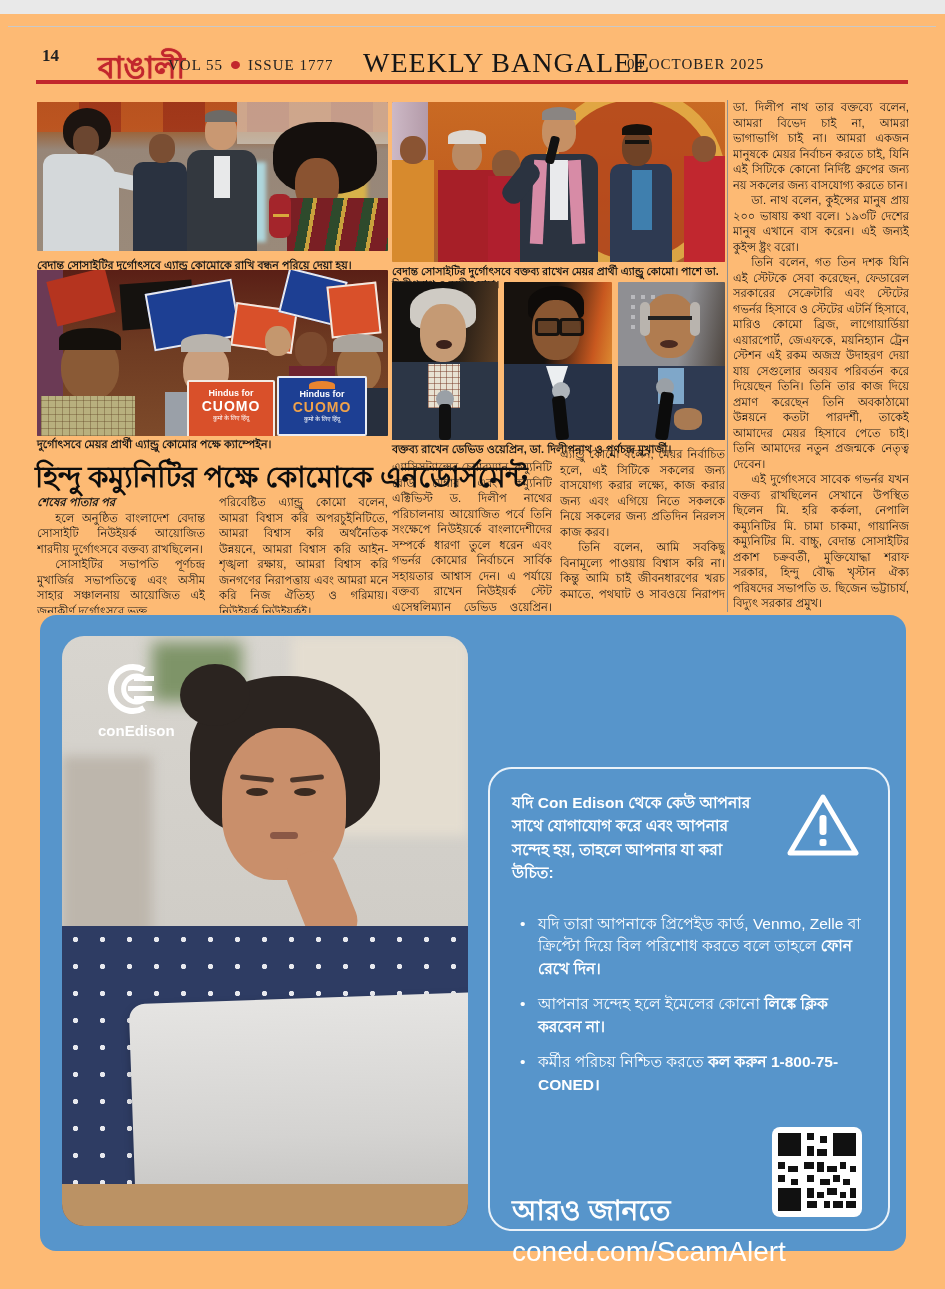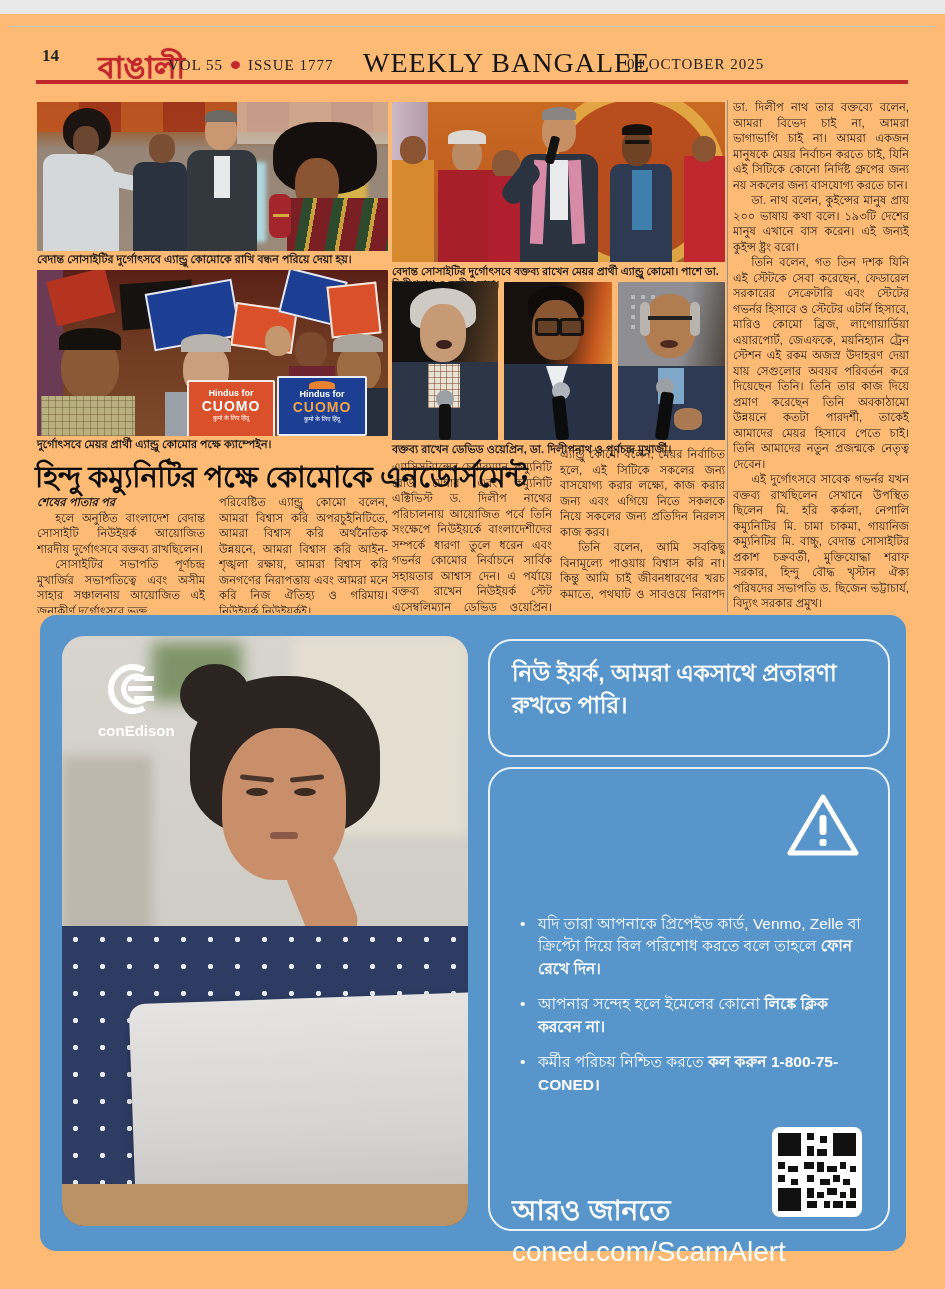--- a/index.html
+++ b/index.html
@@ -68,21 +68,21 @@
   <div class="sc" style="left:150px;top:48px;width:70px;height:101px;background:#33383f;border-radius:14px 14px 0 0;"></div>
   <div class="sc" style="left:177px;top:54px;width:16px;height:42px;background:#e8e9ea;"></div>
   <div class="sc skin" style="left:168px;top:12px;width:32px;height:36px;border-radius:45%;background:#c99872;"></div>
   <div class="sc" style="left:168px;top:8px;width:32px;height:12px;background:#6d6a66;border-radius:50% 50% 0 0;"></div>
   <div class="sc" style="left:236px;top:20px;width:104px;height:72px;background:#15100d;border-radius:42%;"></div>
   <div class="sc skin" style="left:258px;top:56px;width:44px;height:54px;border-radius:45%;background:#8a5331;"></div>
   <div class="sc" style="left:250px;top:96px;width:101px;height:53px;background:repeating-linear-gradient(100deg,#7a1f24 0 16px,#2e4a2c 16px 26px,#c9a13c 26px 30px);"></div>
   <div class="sc" style="left:232px;top:92px;width:22px;height:44px;background:#a4252b;border-radius:8px;"></div>
   <div class="sc" style="left:236px;top:112px;width:16px;height:3px;background:#d8a93c;"></div>
 </div>
-<div class="caption" style="left:37px;top:239px;width:351px;">বেদান্ত সোসাইটির দুর্গোৎসবে এ্যান্ড্রু কোমোকে রাখি বন্ধন পরিয়ে দেয়া হয়।</div>
+<div class="caption" style="left:37px;top:245px;width:351px;">বেদান্ত সোসাইটির দুর্গোৎসবে এ্যান্ড্রু কোমোকে রাখি বন্ধন পরিয়ে দেয়া হয়।</div>
 
 <div class="photo" style="left:37px;top:256px;width:351px;height:166px;background:linear-gradient(180deg,#5a1f16 0%,#6e3b22 45%,#7d4a2a 100%);">
   <div class="sc" style="left:0;top:0;width:26px;height:166px;background:#6b3a55;"></div>
   <div class="sc" style="left:14px;top:4px;width:60px;height:46px;background:#b5341f;transform:rotate(-14deg);"></div>
   <div class="sc" style="left:84px;top:12px;width:72px;height:46px;background:#15120f;transform:rotate(-4deg);"></div>
   <div class="sc" style="left:112px;top:16px;width:84px;height:54px;background:#1d3f93;border:2px solid #e8e8ee;transform:rotate(-10deg);"></div>
   <div class="sc" style="left:196px;top:36px;width:58px;height:40px;background:#d9502a;border:2px solid #f0e8e0;transform:rotate(8deg);"></div>
   <div class="sc" style="left:246px;top:4px;width:56px;height:42px;background:#1d3f93;border:2px solid #e8e8ee;transform:rotate(14deg);"></div>
   <div class="sc" style="left:292px;top:14px;width:46px;height:48px;background:#d9502a;border:2px solid #f0e8e0;transform:rotate(-6deg);"></div>
   <div class="sc" style="left:24px;top:66px;width:58px;height:64px;background:#8a5a36;border-radius:46%;"></div>
@@ -226,25 +226,25 @@
         <path d="M46 8 A22 22 0 1 0 46 46" fill="none" stroke="#fff" stroke-width="6"></path>
         <path d="M48 18 A13 13 0 1 0 48 36" fill="none" stroke="#fff" stroke-width="5"></path>
         <rect x="30" y="24" width="24" height="5" fill="#fff"></rect>
         <rect x="36" y="14" width="20" height="5" fill="#fff"></rect>
         <rect x="36" y="34" width="20" height="5" fill="#fff"></rect>
       </svg>
       <div style="color:#fff;font-size:15px;font-weight:700;margin-top:2px;">conEdison</div>
     </div>
   </div>
 
-  <div class="adbox" style="left:448px;top:24px;width:398px;height:114px;padding:0;">
-    <div class="ad-headline" style="padding:16px 22px;">নিউ ইয়র্ক, আমরা একসাথে প্রতারণা রুখতে পারি।</div>
-  </div>
 
   <div class="adbox" style="left:448px;top:152px;width:398px;height:460px;">
+    <div class="sc" style="left:22px;top:22px;width:256px;">
+      <span class="ad-text">যদি Con Edison থেকে কেউ আপনার সাথে যোগাযোগ করে এবং আপনার সন্দেহ হয়, তাহলে আপনার যা করা উচিত:</span>
+    </div>
     <div class="sc" style="right:26px;top:22px;width:78px;height:70px;">
       <svg width="78" height="70" viewBox="0 0 78 70">
         <path d="M39 6 L72 62 L6 62 Z" fill="none" stroke="#fff" stroke-width="5" stroke-linejoin="round"></path>
         <rect x="35.5" y="24" width="7" height="20" rx="3" fill="#fff"></rect>
         <rect x="35.5" y="48" width="7" height="7" rx="2" fill="#fff"></rect>
       </svg>
     </div>
     <ul class="ad-bullets" style="position:absolute;left:22px;top:130px;width:350px;">
       <li><span class="bmark">•</span><span>যদি তারা আপনাকে প্রিপেইড কার্ড, Venmo, Zelle বা ক্রিপ্টো দিয়ে বিল পরিশোধ করতে বলে তাহলে </span><strong>ফোন রেখে দিন।</strong></li>
       <li><span class="bmark">•</span><span>আপনার সন্দেহ হলে ইমেলের কোনো </span><strong>লিঙ্কে ক্লিক করবেন না।</strong></li>

